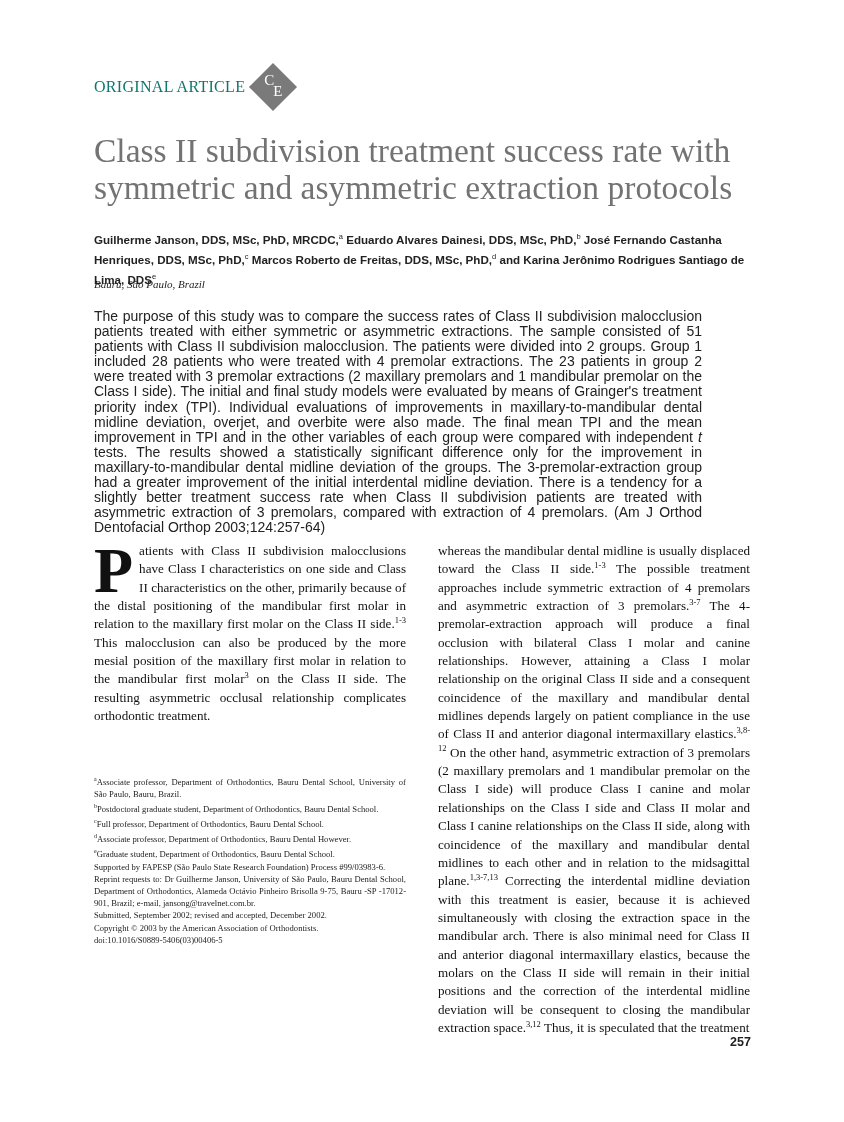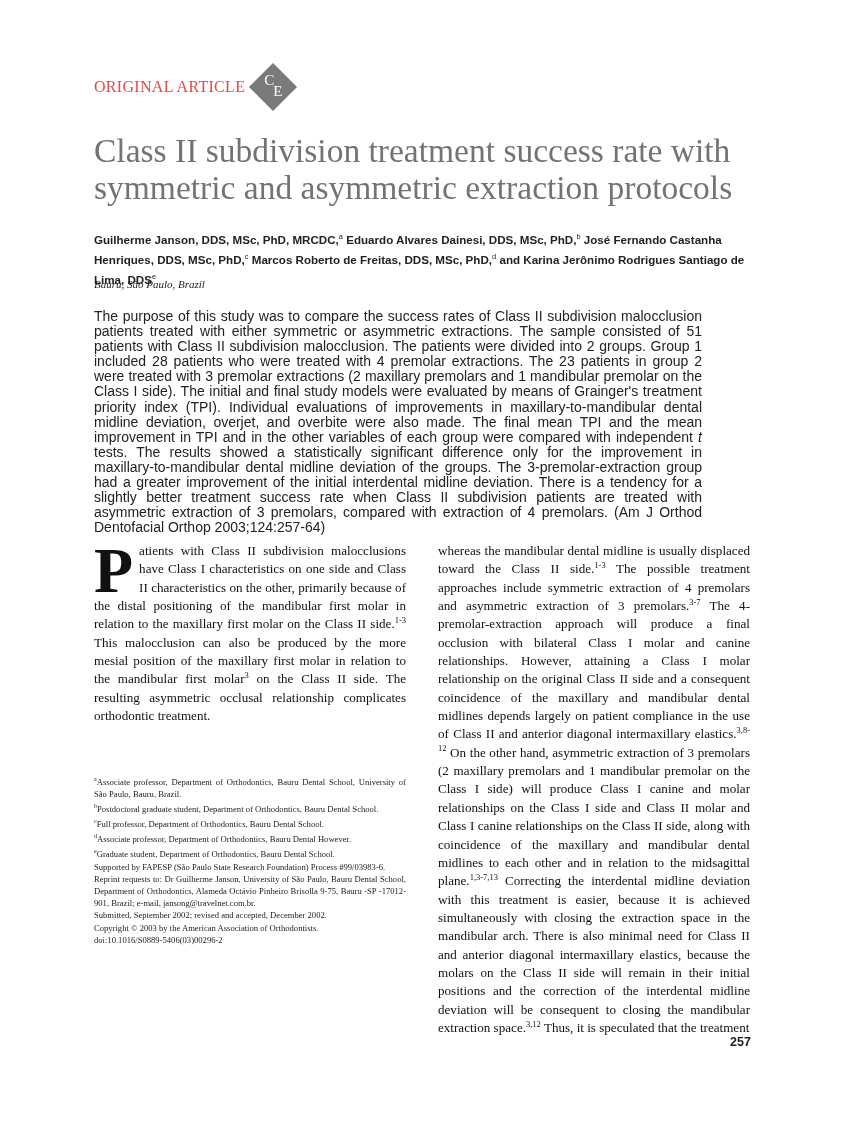--- a/index.html
+++ b/index.html
@@ -1,18 +1,18 @@
 <!DOCTYPE html>
 <html><head>
 <meta charset="utf-8">
 <style>
   html, body { margin: 0; padding: 0; background: #ffffff; }
   body { width: 844px; height: 1122px; position: relative; overflow: hidden; color: #111; }
   .header { position: absolute; left: 94px; top: 63px; display: flex; align-items: center; }
-  .header-label { font-family: "Liberation Serif", serif; font-size: 16px; letter-spacing: 0.3px; color: #ef4444; }
+  .header-label { font-family: "Liberation Serif", serif; font-size: 16px; letter-spacing: 0.3px; color: #0f766e; }
   .ce-badge { position: relative; width: 48px; height: 48px; margin-left: 4px; }
   .ce-badge .diamond { position: absolute; left: 7px; top: 7px; width: 34px; height: 34px; background: #7a7a7a; transform: rotate(45deg); }
   .ce-badge .c { position: absolute; left: 15px; top: 9px; font-family: "Liberation Serif", serif; font-size: 15px; color: #fff; }
   .ce-badge .e { position: absolute; left: 24px; top: 20px; font-family: "Liberation Serif", serif; font-size: 15px; color: #fff; }
   .title { position: absolute; left: 94px; top: 132px; width: 680px; font-family: "Liberation Serif", serif; font-size: 33.5px; line-height: 37px; color: #737373; }
   .authors { position: absolute; left: 94px; top: 228px; width: 660px; font-family: "Liberation Sans", sans-serif; font-size: 11.6px; line-height: 17px; font-weight: bold; color: #222; }
   .authors sup { font-size: 7.5px; font-weight: normal; }
   .location { position: absolute; left: 94px; top: 278px; font-family: "Liberation Serif", serif; font-style: italic; font-size: 11px; color: #222; text-align: right; }
   .abstract { position: absolute; left: 94px; top: 309px; width: 608px; font-family: "Liberation Sans", sans-serif; font-size: 14px; line-height: 15.1px; text-align: justify; color: #222; }
   .abstract i { font-style: italic; }
@@ -66,21 +66,21 @@
 <div class="footnotes">
   <p><sup>a</sup><span>Associate professor, Department of Orthodontics, Bauru Dental School, University of São Paulo, Bauru, Brazil.</span></p>
   <p><sup>b</sup><span>Postdoctoral graduate student, Department of Orthodontics, Bauru Dental School.</span></p>
   <p><sup>c</sup><span>Full professor, Department of Orthodontics, Bauru Dental School.</span></p>
   <p><sup>d</sup><span>Associate professor, Department of Orthodontics, Bauru Dental However.</span></p>
   <p><sup>e</sup><span>Graduate student, Department of Orthodontics, Bauru Dental School.</span></p>
   <p>Supported by FAPESP (São Paulo State Research Foundation) Process #99/03983-6.</p>
   <p>Reprint requests to: Dr Guilherme Janson, University of São Paulo, Bauru Dental School, Department of Orthodontics, Alameda Octávio Pinheiro Brisolla 9-75, Bauru -SP -17012-901, Brazil; e-mail, jansong@travelnet.com.br.</p>
   <p>Submitted, September 2002; revised and accepted, December 2002.</p>
   <p>Copyright © 2003 by the American Association of Orthodontists.</p>
-  <p>doi:10.1016/S0889-5406(03)00296-2</p>
+  <p>doi:10.1016/S0889-5406(03)00406-5</p>
 </div>
 
 <div class="col col-right">
   <p>
     <span>whereas the mandibular dental midline is usually displaced toward the Class II side.</span><sup>1-3</sup><span> The possible treatment approaches include symmetric extraction of 4 premolars and asymmetric extraction of 3 premolars.</span><sup>3-7</sup><span> The 4-premolar-extraction approach will produce a final occlusion with bilateral Class I molar and canine relationships. However, attaining a Class I molar relationship on the original Class II side and a consequent coincidence of the maxillary and mandibular dental midlines depends largely on patient compliance in the use of Class II and anterior diagonal intermaxillary elastics.</span><sup>3,8-12</sup><span> On the other hand, asymmetric extraction of 3 premolars (2 maxillary premolars and 1 mandibular premolar on the Class I side) will produce Class I canine and molar relationships on the Class I side and Class II molar and Class I canine relationships on the Class II side, along with coincidence of the maxillary and mandibular dental midlines to each other and in relation to the midsagittal plane.</span><sup>1,3-7,13</sup><span> Correcting the interdental midline deviation with this treatment is easier, because it is achieved simultaneously with closing the extraction space in the mandibular arch. There is also minimal need for Class II and anterior diagonal intermaxillary elastics, because the molars on the Class II side will remain in their initial positions and the correction of the interdental midline deviation will be consequent to closing the mandibular extraction space.</span><sup>3,12</sup><span> Thus, it is speculated that the treatment</span>
   </p>
 </div>
 
 <div class="page-number">257</div>
 

